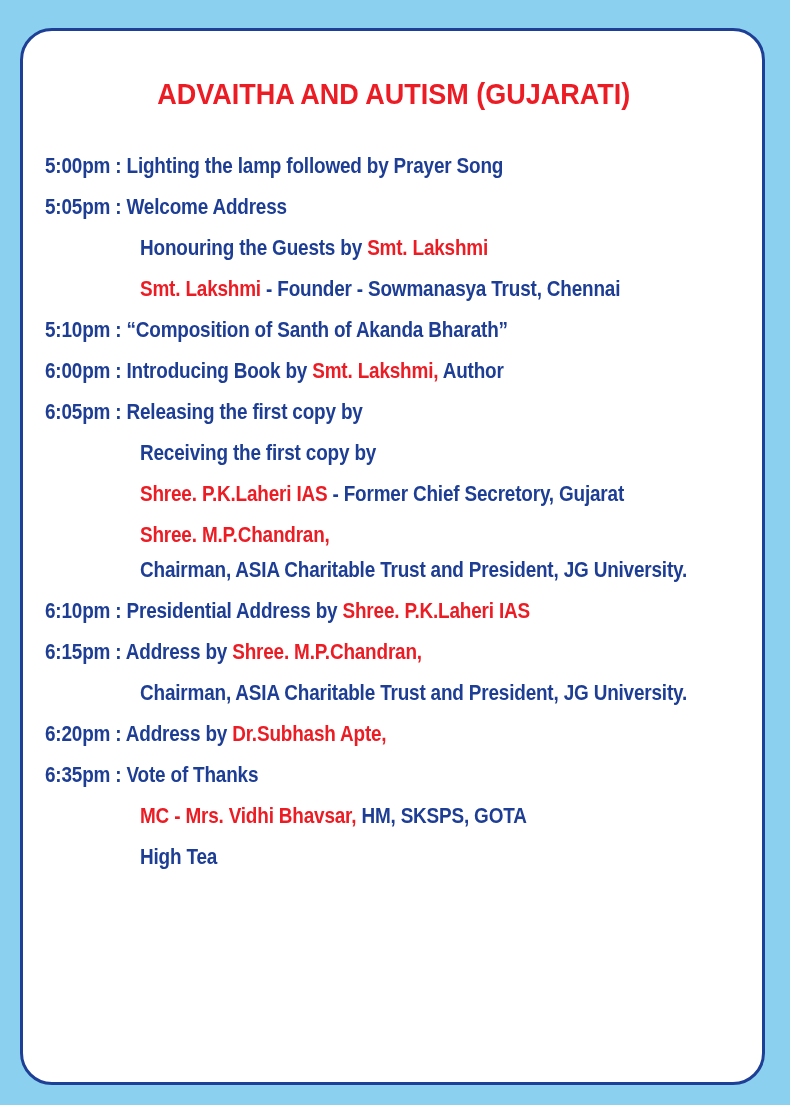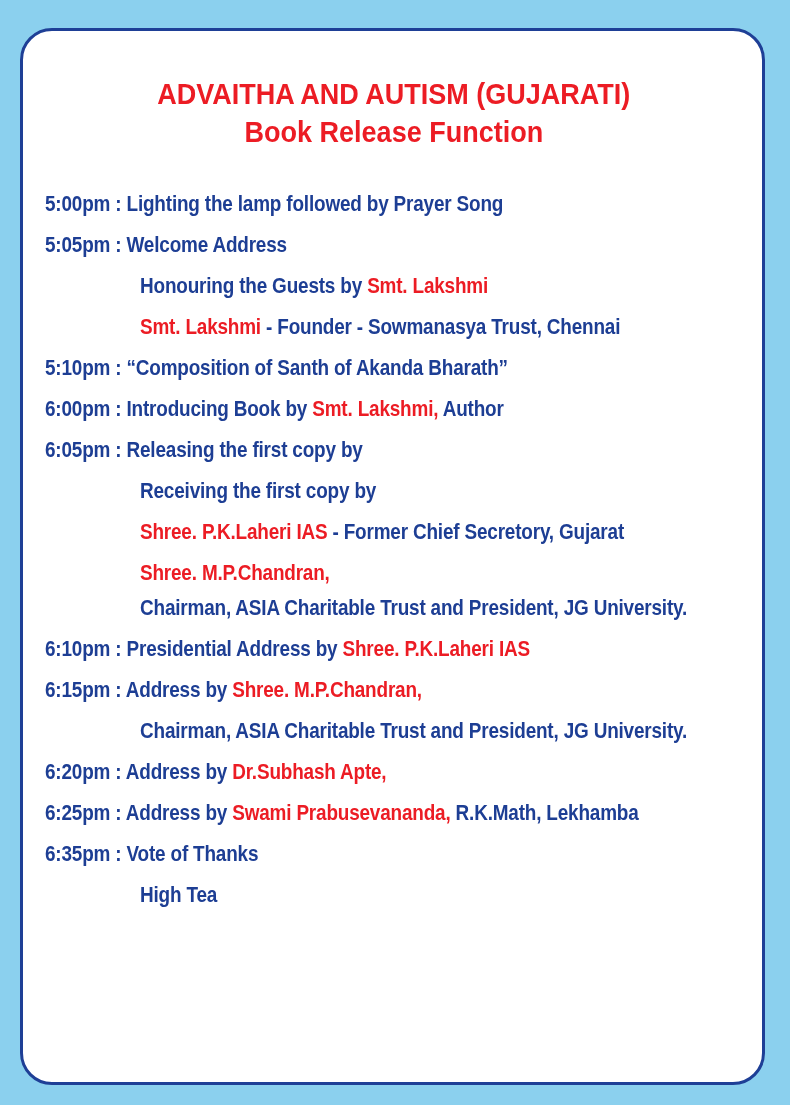--- a/index.html
+++ b/index.html
@@ -59,35 +59,34 @@
   }
   .blue{color:var(--blue);}
   .red{color:var(--red);}
 </style>
 </head>
 <body>
 
 <div class="card">
   <div class="title-block">
     <span class="title-line"><span class="squeeze">ADVAITHA AND AUTISM (GUJARATI)</span></span>
-    <span class="title-line"><span class="squeeze">Book Release Function</span></span>
   </div>
   <div class="schedule">
       <div class="line"><span class="line-inner"><span class="blue">5:00pm : Lighting the lamp followed by Prayer Song</span></span></div>
       <div class="line"><span class="line-inner"><span class="blue">5:05pm : Welcome Address</span></span></div>
       <div class="line indent"><span class="line-inner"><span class="blue">Honouring the Guests by </span><span class="red">Smt. Lakshmi</span></span></div>
       <div class="line indent"><span class="line-inner"><span class="red">Smt. Lakshmi</span><span class="blue"> - Founder - Sowmanasya Trust, Chennai</span></span></div>
       <div class="line"><span class="line-inner"><span class="blue">5:10pm : “Composition of Santh of Akanda Bharath”</span></span></div>
       <div class="line"><span class="line-inner"><span class="blue">6:00pm : Introducing Book by </span><span class="red">Smt. Lakshmi,</span><span class="blue"> Author</span></span></div>
       <div class="line"><span class="line-inner"><span class="blue">6:05pm : Releasing the first copy by</span></span></div>
       <div class="line indent"><span class="line-inner"><span class="blue">Receiving the first copy by</span></span></div>
       <div class="line indent"><span class="line-inner"><span class="red">Shree. P.K.Laheri IAS</span><span class="blue"> - Former Chief Secretory, Gujarat</span></span></div>
       <div class="line indent"><span class="line-inner"><span class="red">Shree. M.P.Chandran,</span></span></div>
       <div class="line indent tight"><span class="line-inner"><span class="blue">Chairman, ASIA Charitable Trust and President, JG University.</span></span></div>
       <div class="line"><span class="line-inner"><span class="blue">6:10pm : Presidential Address by </span><span class="red">Shree. P.K.Laheri IAS</span></span></div>
       <div class="line"><span class="line-inner"><span class="blue">6:15pm : Address by </span><span class="red">Shree. M.P.Chandran,</span></span></div>
       <div class="line indent"><span class="line-inner"><span class="blue">Chairman, ASIA Charitable Trust and President, JG University.</span></span></div>
       <div class="line"><span class="line-inner"><span class="blue">6:20pm : Address by </span><span class="red">Dr.Subhash Apte,</span></span></div>
-      <div class="line"><span class="line-inner"><span class="blue">6:25pm : Address by </span><span class="red">Swami Prabusevananda,</span><span class="blue"> R.K.Math, Lekhamba</span></span></div>
       <div class="line"><span class="line-inner"><span class="blue">6:35pm : Vote of Thanks</span></span></div>
+      <div class="line indent"><span class="line-inner"><span class="red">MC - Mrs. Vidhi Bhavsar,</span><span class="blue"> HM, SKSPS, GOTA</span></span></div>
       <div class="line indent"><span class="line-inner"><span class="blue">High Tea</span></span></div>
     </div>
 </div>
 
 </body></html>

